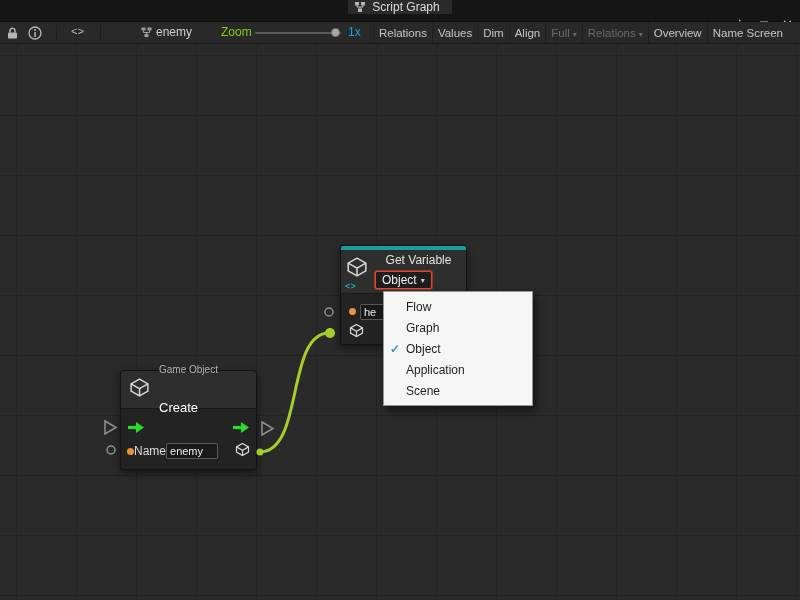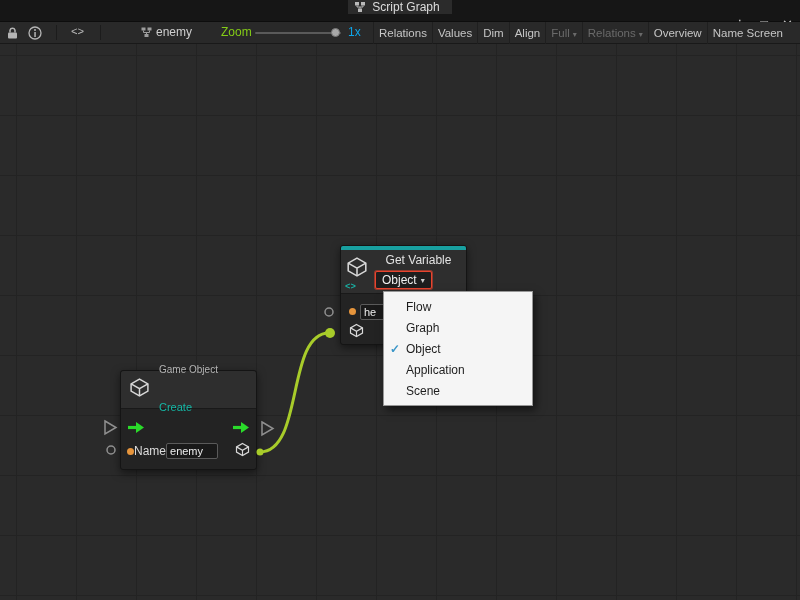--- a/index.html
+++ b/index.html
@@ -47,21 +47,21 @@
   .scope-btn{display:inline-flex;align-items:center;gap:4px;background:#1e1e1e;border:1px solid #e8442e;box-shadow:0 0 0 1px rgba(232,68,46,.55);border-radius:2px;padding:1px 6px;font-size:12px;color:#f0f0f0;}
   .scope-btn .dd{font-size:8px;color:#cfcfcf;}
   .gv-body{padding:7px 0 0 8px;}
   .gv-row{display:flex;align-items:center;gap:4px;height:21px;}
   .gv-field{width:50px;}
 
   
   .create{left:120px;top:326px;width:137px;height:100px;}
   .cr-head{display:flex;align-items:center;gap:9px;height:38px;background:#2e2e2e;border-bottom:1px solid #191919;padding:0 8px;border-radius:3px 3px 0 0;}
   .cr-cat{font-size:10px;color:#b4b4b4;line-height:12px;}
-  .cr-title{font-size:11px;color:#14b8a6;line-height:15px;margin-top:24px;}
+  .cr-title{font-size:13px;color:#ffffff;line-height:15px;margin-top:24px;}
   .cr-body{padding:7px 0 0 0;}
   .cr-row{display:flex;align-items:center;height:25px;padding:0 6px;}
   .cr-row.second{height:24px;margin-top:-2px;}
   .cr-param{font-size:12px;color:#dcdcdc;}
   .cr-field{width:52px;}
   .spacer{flex:1;}
 
   
   .ctx-menu{position:absolute;left:383px;top:247px;width:150px;z-index:20;background:#f5f5f5;border:1px solid #979797;box-shadow:3px 4px 8px rgba(0,0,0,.55);padding:4px 0;}
   .menu-item{display:flex;align-items:center;height:21px;font-size:12px;color:#1d1d1d;cursor:default;}

